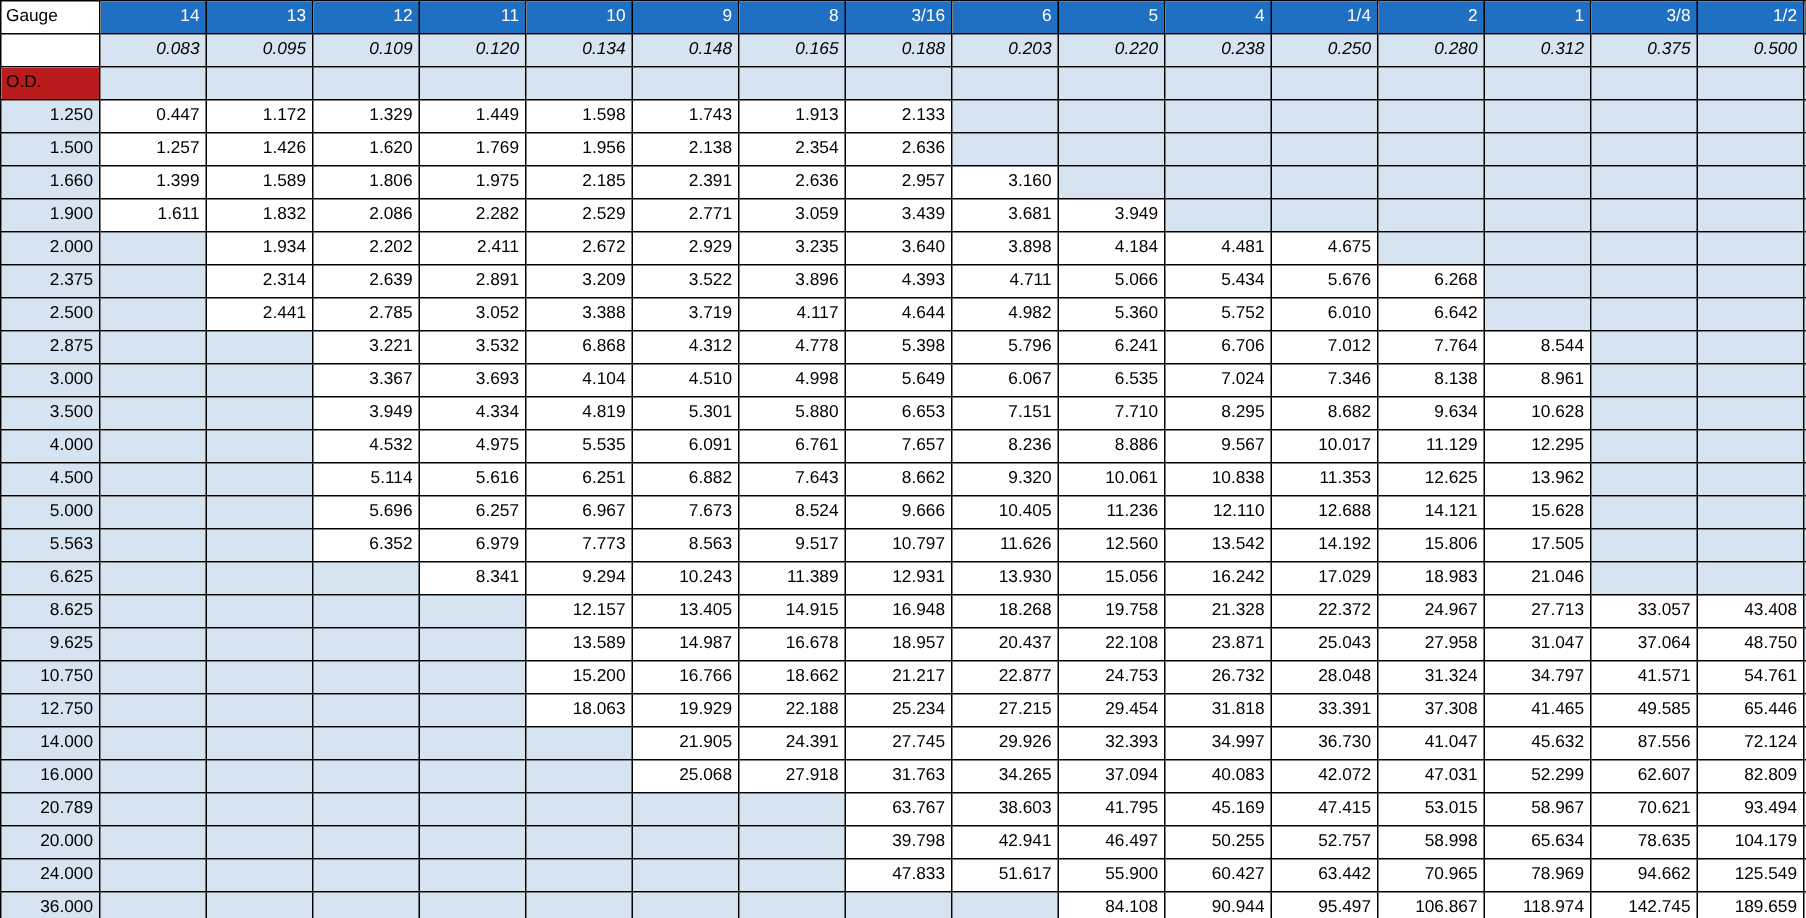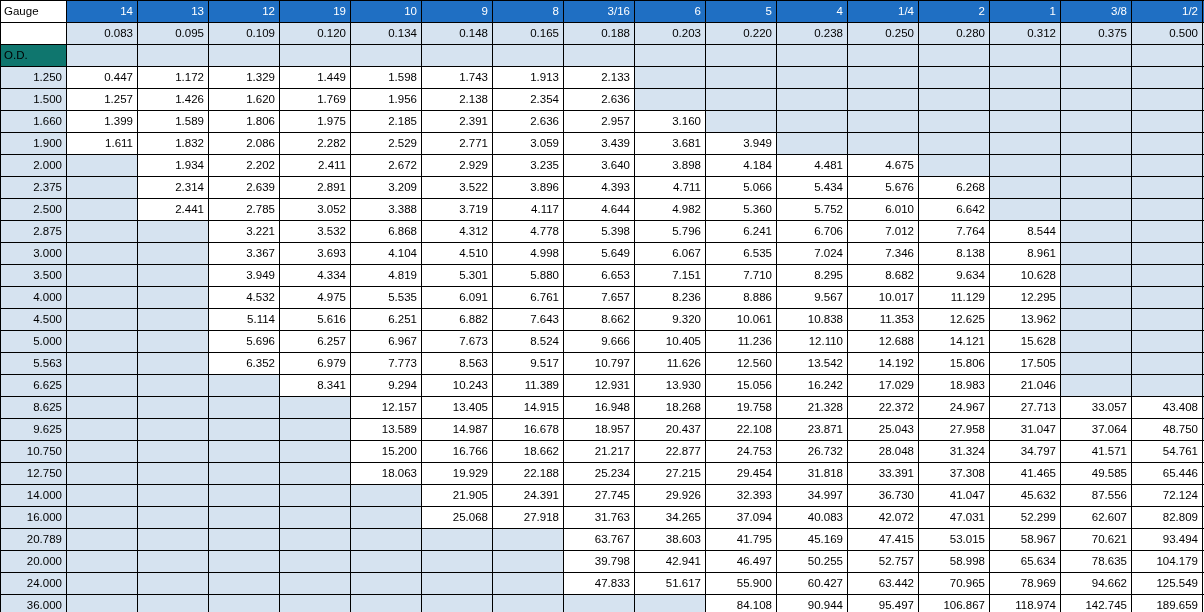--- a/index.html
+++ b/index.html
@@ -38,31 +38,32 @@
   }
   tr.header-row td.label-cell {
     text-align: left;
     background: #ffffff;
     color: #000000;
   }
   
   tr.thickness-row td {
     background: #D6E3F0;
     color: #000000;
+    font-style: italic;
   }
   tr.thickness-row td.label-cell {
     background: #ffffff;
   }
   
   tr.od-row td {
     background: #D6E3F0;
   }
   tr.od-row td.label-cell {
     text-align: left;
-    background: #0f766e;
+    background: #b91c1c;
   }
   
   tr.data-row td.od-cell {
     background: #D6E3F0;
     text-align: right;
     padding-left: 25px;
   }
   tr.data-row td.value-cell {
     background: #ffffff;
   }
@@ -95,21 +96,21 @@
       <col class="col-v">
       <col class="col-v">
       <col class="col-v">
     </colgroup>
   <tbody id="table-body">
       <tr class="header-row">
         <td class="label-cell">Gauge</td>
         <td class="gauge-cell">14</td>
         <td class="gauge-cell">13</td>
         <td class="gauge-cell">12</td>
-        <td class="gauge-cell">19</td>
+        <td class="gauge-cell">11</td>
         <td class="gauge-cell">10</td>
         <td class="gauge-cell">9</td>
         <td class="gauge-cell">8</td>
         <td class="gauge-cell">3/16</td>
         <td class="gauge-cell">6</td>
         <td class="gauge-cell">5</td>
         <td class="gauge-cell">4</td>
         <td class="gauge-cell">1/4</td>
         <td class="gauge-cell">2</td>
         <td class="gauge-cell">1</td>

